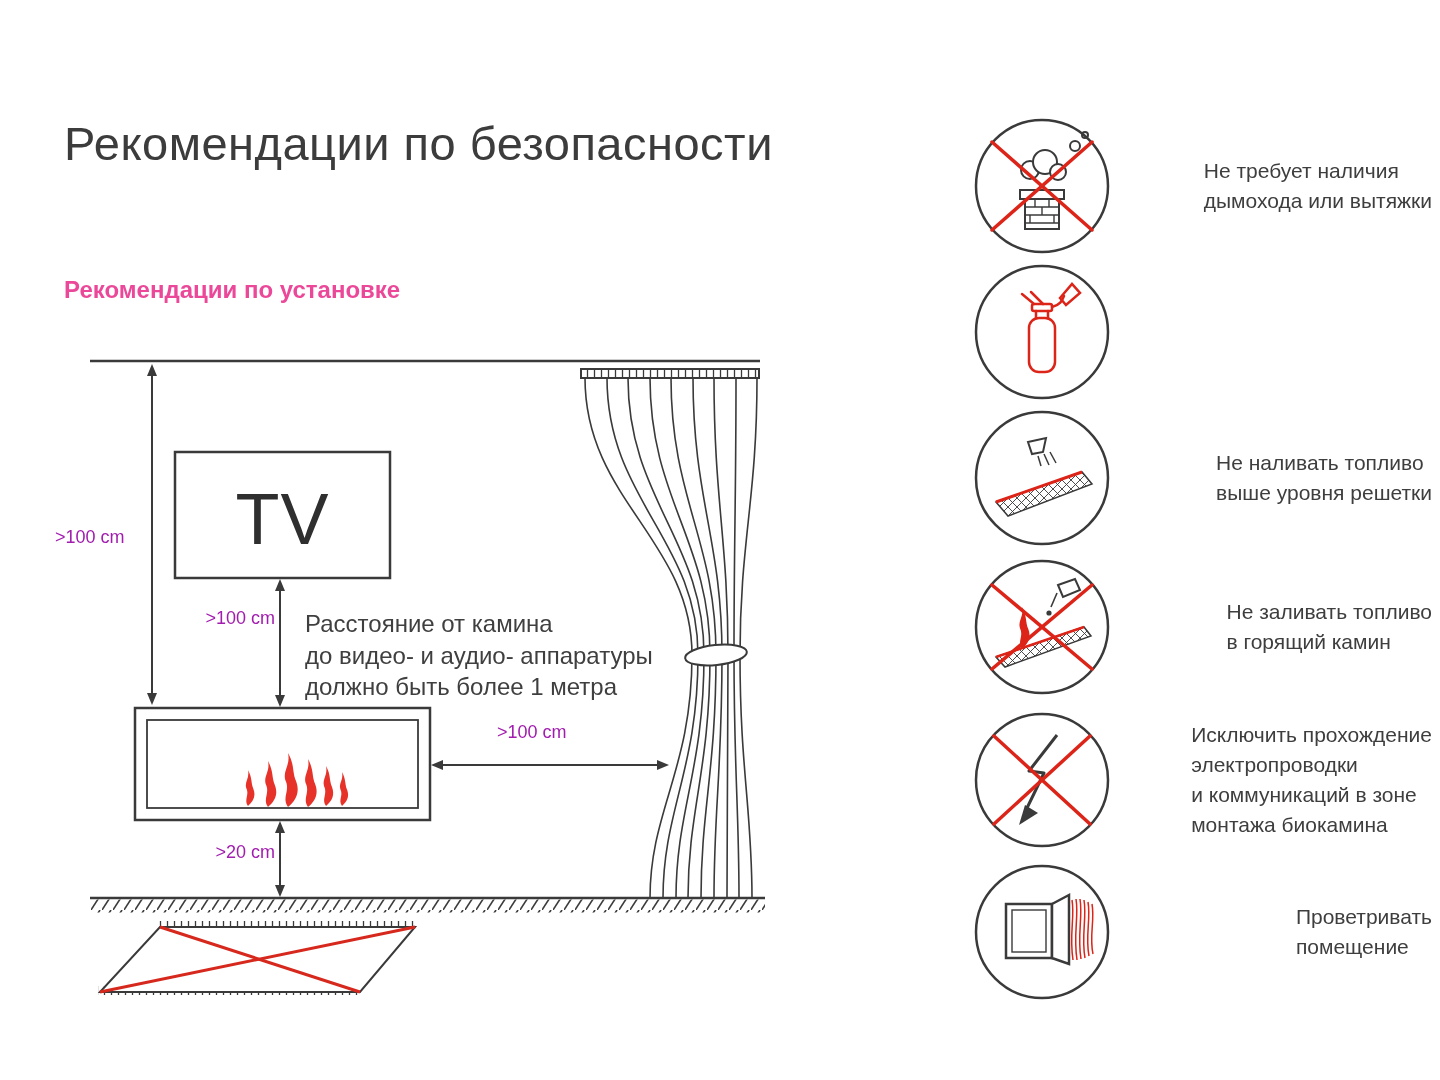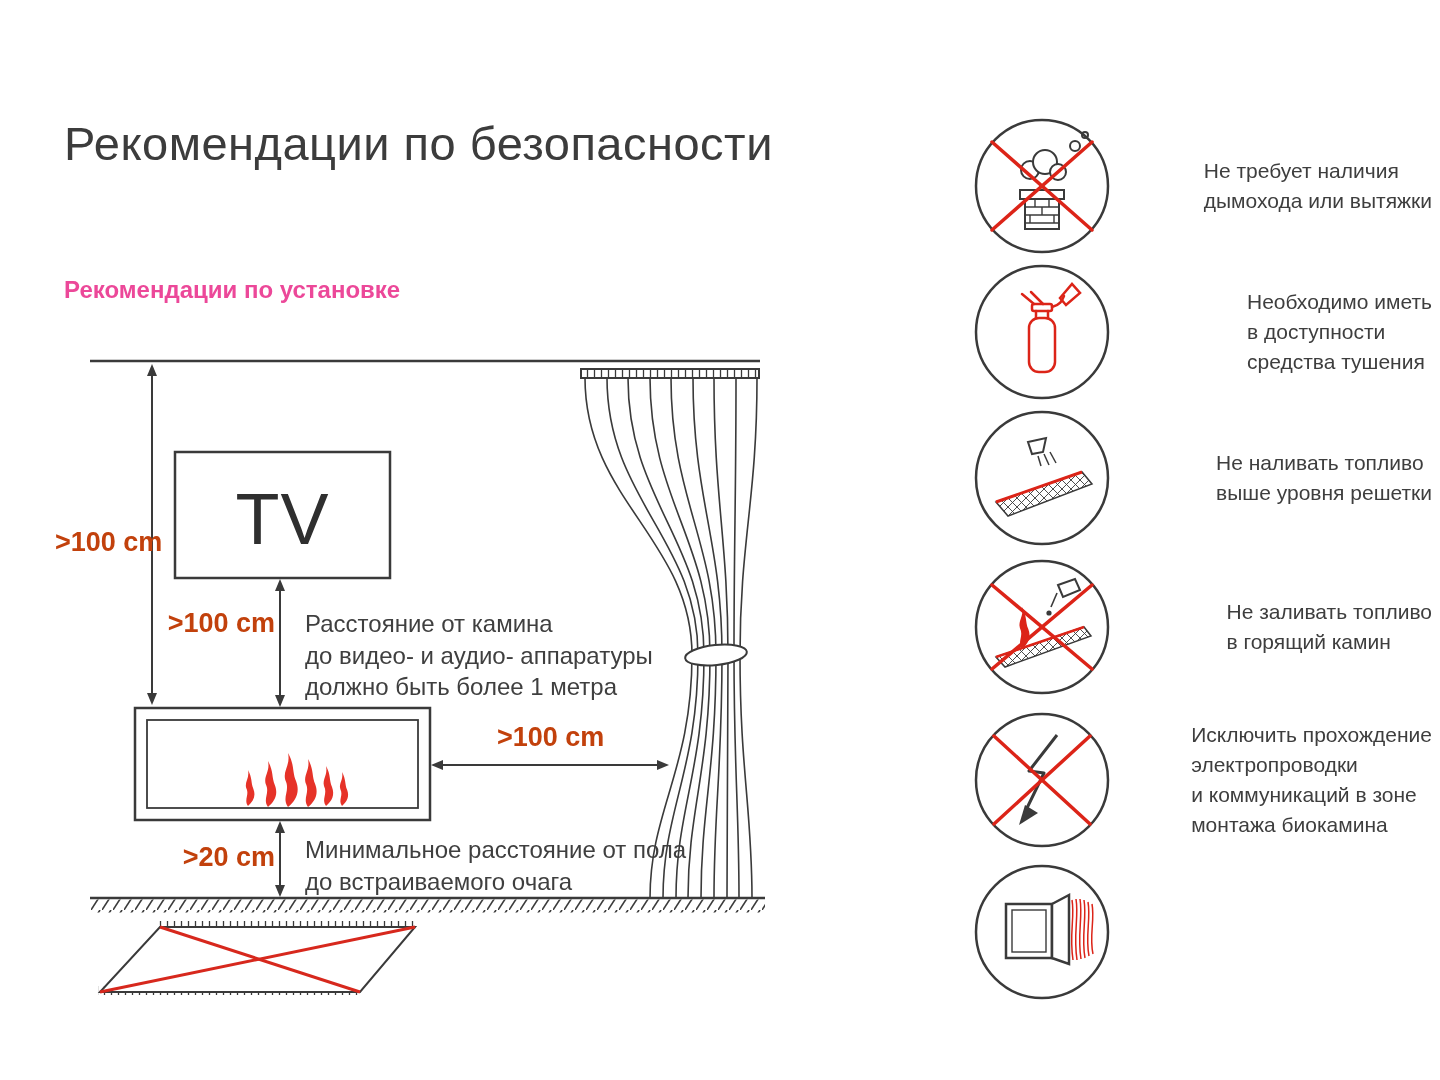--- a/index.html
+++ b/index.html
@@ -2,21 +2,21 @@
 <html><head>
 <meta charset="utf-8">
 <style>
   html,body{margin:0;padding:0;background:#fff;}
   .page{position:relative;width:1440px;height:1080px;background:#fff;overflow:hidden;
         font-family:"Liberation Sans",sans-serif;color:#3d3d3d;margin-top:20px;}
   .title{position:absolute;left:64px;top:96px;font-size:47px;font-weight:400;color:#3c3c3c;letter-spacing:.5px;}
   .subtitle{position:absolute;left:64px;top:256px;font-size:24px;font-weight:700;color:#ec4899;}
   .diagram-svg{position:absolute;left:80px;top:330px;}
   .lbl{position:absolute;white-space:pre-line;}
-  .dim{font-weight:700;font-size:27px;color:#c2410c;}
+  .dim{font-weight:400;font-size:18px;color:#a21caf;}
   .note{font-size:24px;color:#3f3f3f;line-height:1.32;}
   .tv-label{position:absolute;left:175px;top:458px;width:215px;text-align:center;
             font-size:72px;font-weight:500;color:#2f2f2f;letter-spacing:1px;}
   .safety-row{position:absolute;left:972px;width:460px;display:flex;align-items:center;gap:22px;justify-content:space-between;}
   .safety-icon{width:140px;height:140px;flex:0 0 auto;}
   .safety-text{font-size:21px;line-height:1.42;color:#3e3e3e;white-space:pre-line;}
   .ta-r{text-align:right;}
 </style>
 </head>
 <body>
@@ -107,22 +107,20 @@
   </svg>
 
   <div class="tv-label">TV</div>
   <div class="lbl dim" style="left:55px;top:507px;">&gt;100 cm</div>
   <div class="lbl dim ta-r" style="left:145px;top:588px;width:130px;">&gt;100 cm</div>
   <div class="lbl dim" style="left:497px;top:702px;">&gt;100 cm</div>
   <div class="lbl dim ta-r" style="left:158px;top:822px;width:117px;">&gt;20 cm</div>
   <div class="lbl note" style="left:305px;top:588px;">Расстояние от камина
 до видео- и аудио- аппаратуры
 должно быть более 1 метра</div>
-  <div class="lbl note" style="left:305px;top:814px;">Минимальное расстояние от пола
-до встраиваемого очага</div>
 
   <div class="safety-row" style="top:96px;">
     <svg class="safety-icon" viewBox="0 0 140 140">
       <circle cx="70" cy="70" r="66" fill="none" stroke="#3a3a3a" stroke-width="2.5"></circle>
       <circle cx="58" cy="54" r="9" fill="#fff" stroke="#3a3a3a" stroke-width="2"></circle>
       <circle cx="73" cy="46" r="12" fill="#fff" stroke="#3a3a3a" stroke-width="2"></circle>
       <circle cx="86" cy="56" r="8" fill="#fff" stroke="#3a3a3a" stroke-width="2"></circle>
       <circle cx="103" cy="30" r="5" fill="none" stroke="#3a3a3a" stroke-width="2"></circle>
       <circle cx="113" cy="19" r="3" fill="none" stroke="#3a3a3a" stroke-width="2"></circle>
       <rect x="48" y="74" width="44" height="9" fill="#fff" stroke="#3a3a3a" stroke-width="2"></rect>
@@ -149,23 +147,20 @@
         <rect x="57" y="56" width="26" height="54" rx="10"></rect>
         <line x1="64" y1="56" x2="64" y2="49"></line>
         <line x1="76" y1="56" x2="76" y2="49"></line>
         <rect x="60" y="42" width="20" height="7" rx="2"></rect>
         <line x1="62" y1="42" x2="50" y2="32"></line>
         <line x1="71" y1="42" x2="59" y2="30"></line>
         <path d="M80 45 C88 43 90 39 92 34"></path>
         <path d="M88 36 L100 22 L108 31 L94 43 Z"></path>
       </g>
     </svg>
-    <div class="safety-text">Необходимо иметь
-в доступности
-средства тушения</div>
   </div>
 
   <div class="safety-row" style="top:388px;">
     <svg class="safety-icon" viewBox="0 0 140 140">
       <defs>
         <pattern id="mesh3" width="9" height="9" patternUnits="userSpaceOnUse">
           <line x1="0" y1="9" x2="9" y2="0" stroke="#3a3a3a" stroke-width="0.9"></line>
           <line x1="0" y1="0" x2="9" y2="9" stroke="#3a3a3a" stroke-width="0.9"></line>
         </pattern>
       </defs>
@@ -226,15 +221,17 @@
       <path d="M80 42 L97 33 L97 102 L80 96 Z" fill="#fff" stroke="#3a3a3a" stroke-width="2.5"></path>
       <g fill="none" stroke="#dc2418" stroke-width="1.5">
         <path d="M100 38 C103 55 97 72 101 98"></path>
         <path d="M104 37 C107 55 101 72 105 98"></path>
         <path d="M108 37 C111 55 105 73 109 97"></path>
         <path d="M112 38 C115 56 109 74 113 96"></path>
         <path d="M116 40 C119 57 113 74 117 94"></path>
         <path d="M120 42 C123 58 117 74 121 92"></path>
       </g>
     </svg>
+    <div class="safety-text">Проветривать
+помещение</div>
   </div>
 
 </div>
 
 </body></html>

